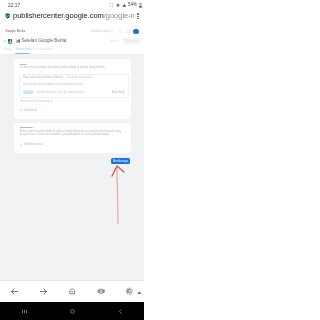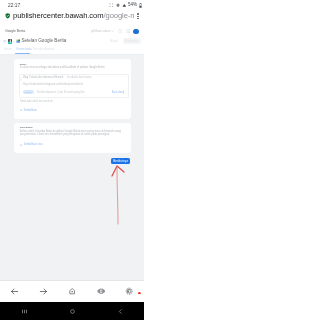--- a/index.html
+++ b/index.html
@@ -120,21 +120,21 @@
       <rect x="3.6" y="0.5" width="4.8" height="2.2" fill="#3f4347"></rect>
       <rect x="2.6" y="11" width="6.8" height="8" fill="#3f4347"></rect>
     </svg>
   </div>
 
   <div class="abs omnibox"></div>
   <svg class="abs shield" width="5.4" height="5.8" viewBox="0 0 24 26">
     <path d="M12 1 2.5 4.6v8.1c0 6.1 4 10.6 9.5 12.3 5.5-1.7 9.5-6.2 9.5-12.3V4.6z" fill="#0b6b26"></path>
     <path d="M10.6 17.3 6.4 13l1.7-1.7 2.5 2.5 5.4-5.4 1.7 1.7z" fill="#fff"></path>
   </svg>
-  <div class="abs urltext"><span>publishercenter.bawah.com</span><span class="pathpart">/google-n</span></div>
+  <div class="abs urltext"><span>publishercenter.google.com</span><span class="pathpart">/google-n</span></div>
   <div class="abs kebab">
       <i></i>
       <i></i>
       <i></i>
     </div>
 
   <div class="abs pctopbar"></div>
   <div class="abs pc-logo">Google Berita</div>
   <div class="abs pc-right">
     <span class="pc-sel">

